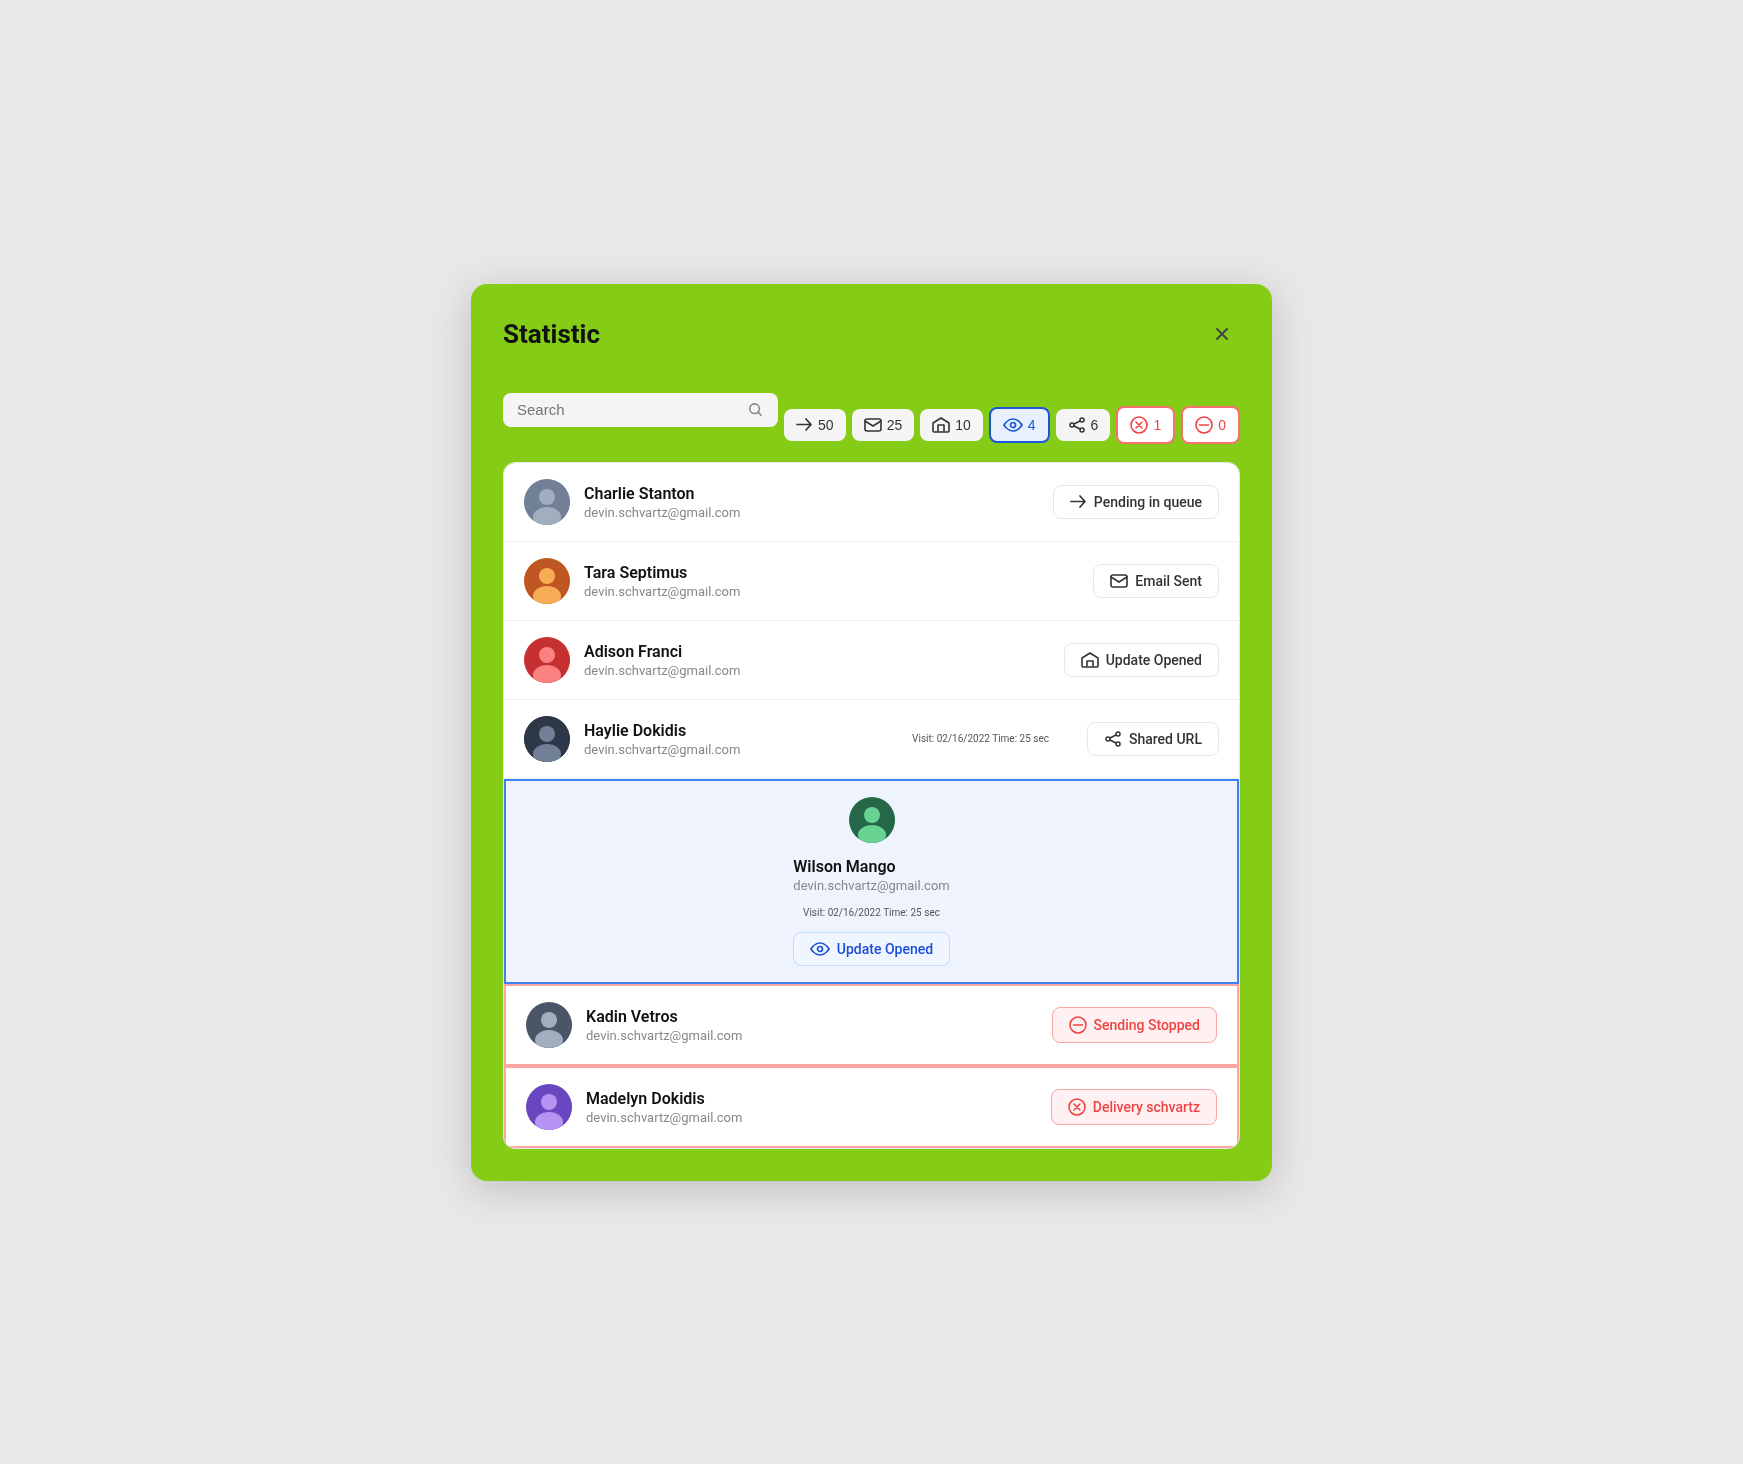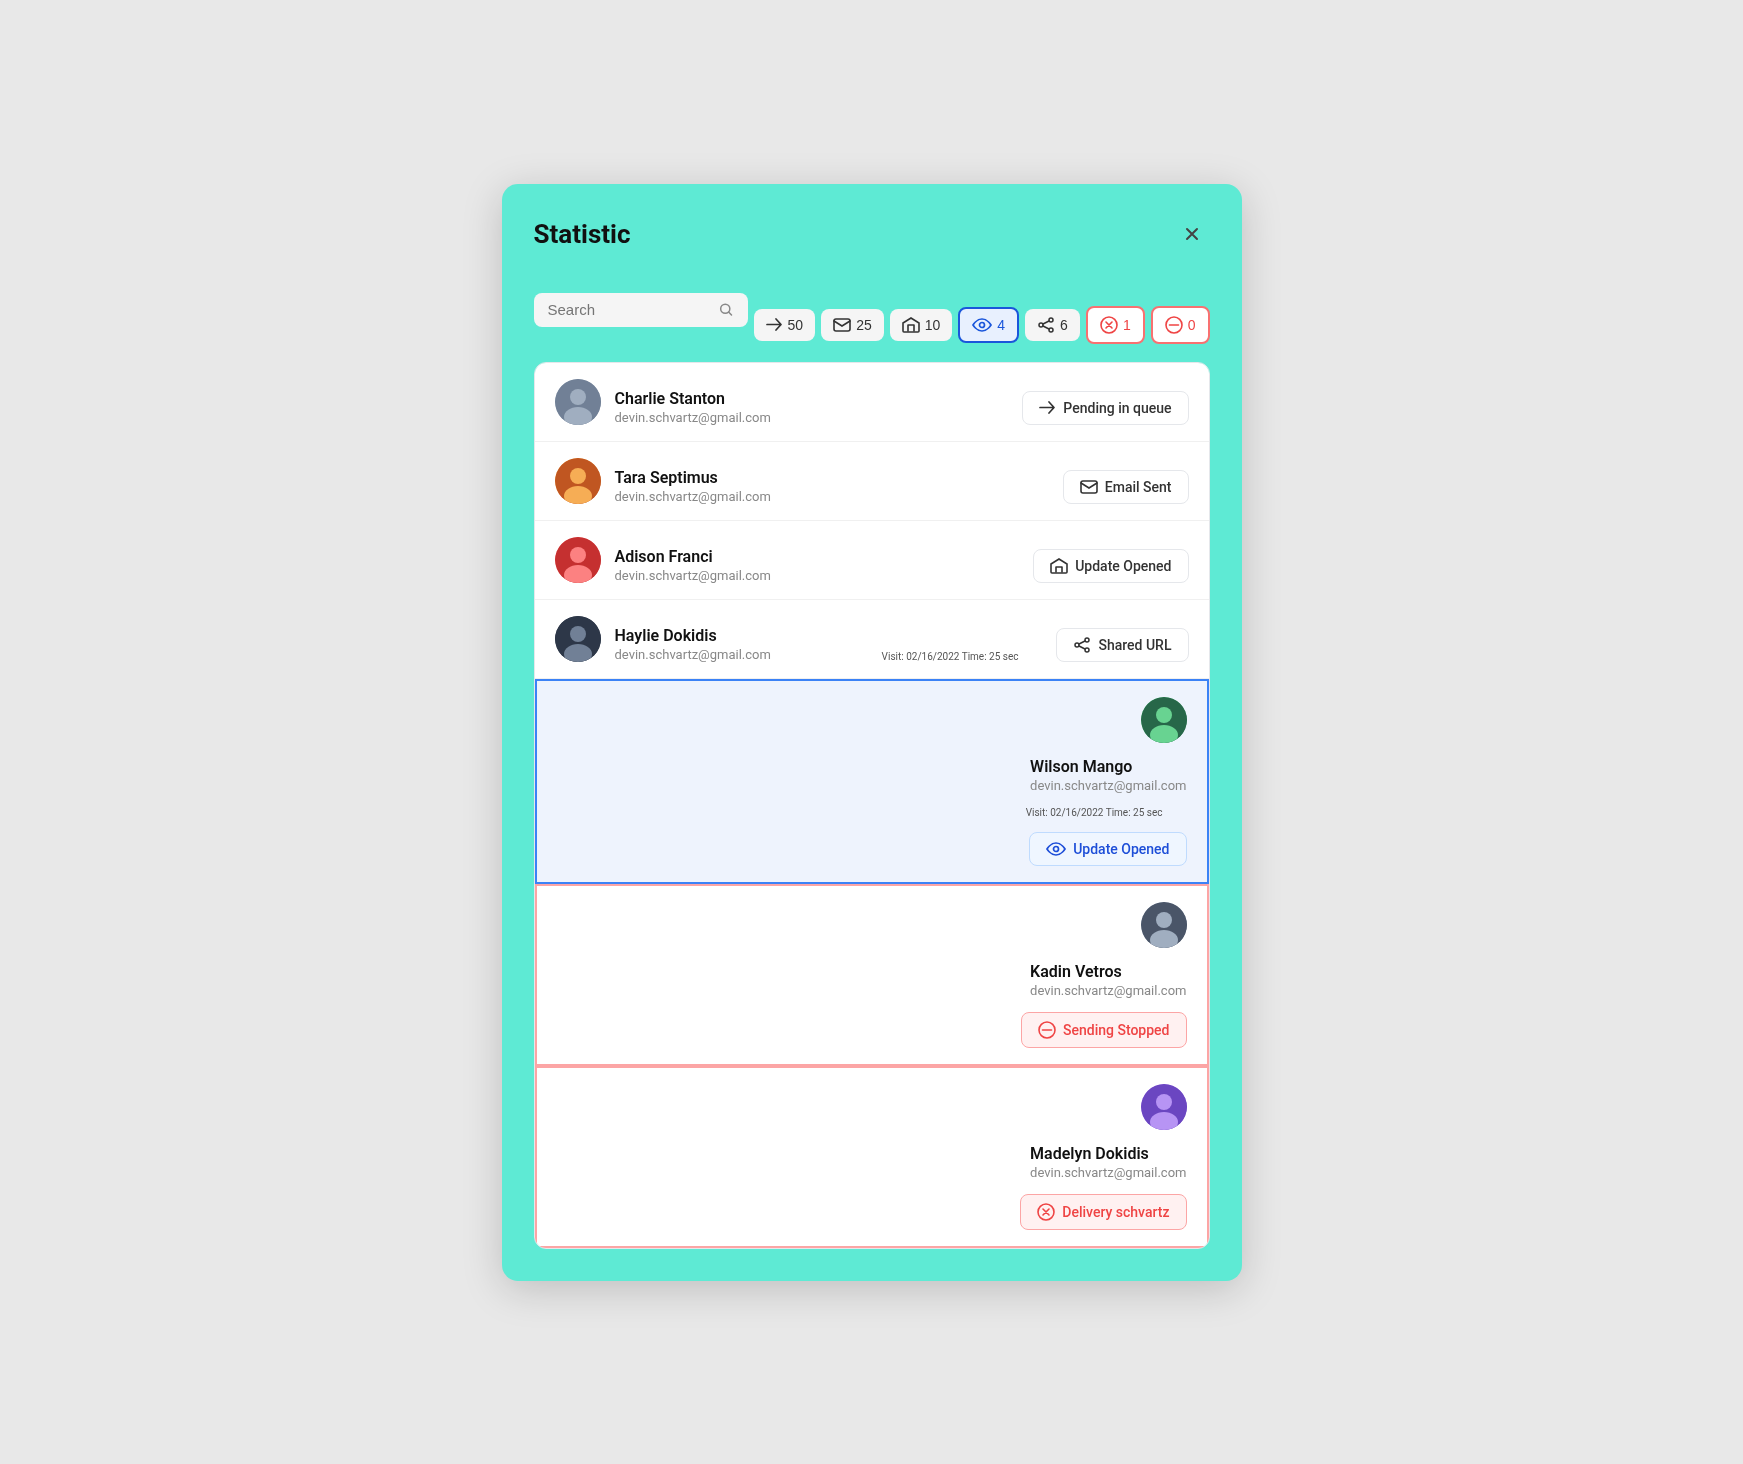--- a/index.html
+++ b/index.html
@@ -5,24 +5,24 @@
     * { box-sizing: border-box; margin: 0; padding: 0; }
     body {
       background: #e8e8e8;
       display: flex;
       align-items: center;
       justify-content: center;
       min-height: 100vh;
       font-family: -apple-system, BlinkMacSystemFont, 'Segoe UI', Roboto, sans-serif;
     }
     .modal {
-      background: #5eead4;
+      background: #84cc16;
       border-radius: 16px;
       box-shadow: 0 8px 40px rgba(0,0,0,0.18);
-      width: 740px;
+      width: 801px;
       padding: 32px 32px 32px 32px;
       position: relative;
     }
     .modal-header {
       display: flex;
       align-items: center;
       justify-content: space-between;
       margin-bottom: 24px;
     }
     .modal-title {
@@ -91,37 +91,36 @@
       color: #ef4444;
       background: #fff;
     }
     .list-container {
       border: 1px solid #e5e7eb;
       border-radius: 12px;
       overflow: hidden;
     }
     .list-item {
       display: flex;
-      align-items: flex-end;
+      align-items: center;
       padding: 16px 20px;
       border-bottom: 1px solid #f0f0f0;
       background: #fff;
       gap: 14px;
     }
     .list-item:last-child { border-bottom: none; }
     .list-item.highlighted {
       background: #eef3fd;
       border: 2px solid #3b82f6;
       border-radius: 0;
       flex-direction: column;
     }
     .list-item.red-highlight {
       border: 2px solid #fca5a5;
       background: #fff;
-      flex-direction: column;
     }
     .avatar {
       width: 46px;
       height: 46px;
       border-radius: 50%;
       object-fit: cover;
       flex-shrink: 0;
       overflow: hidden;
       background: #ccc;
       display: flex;

